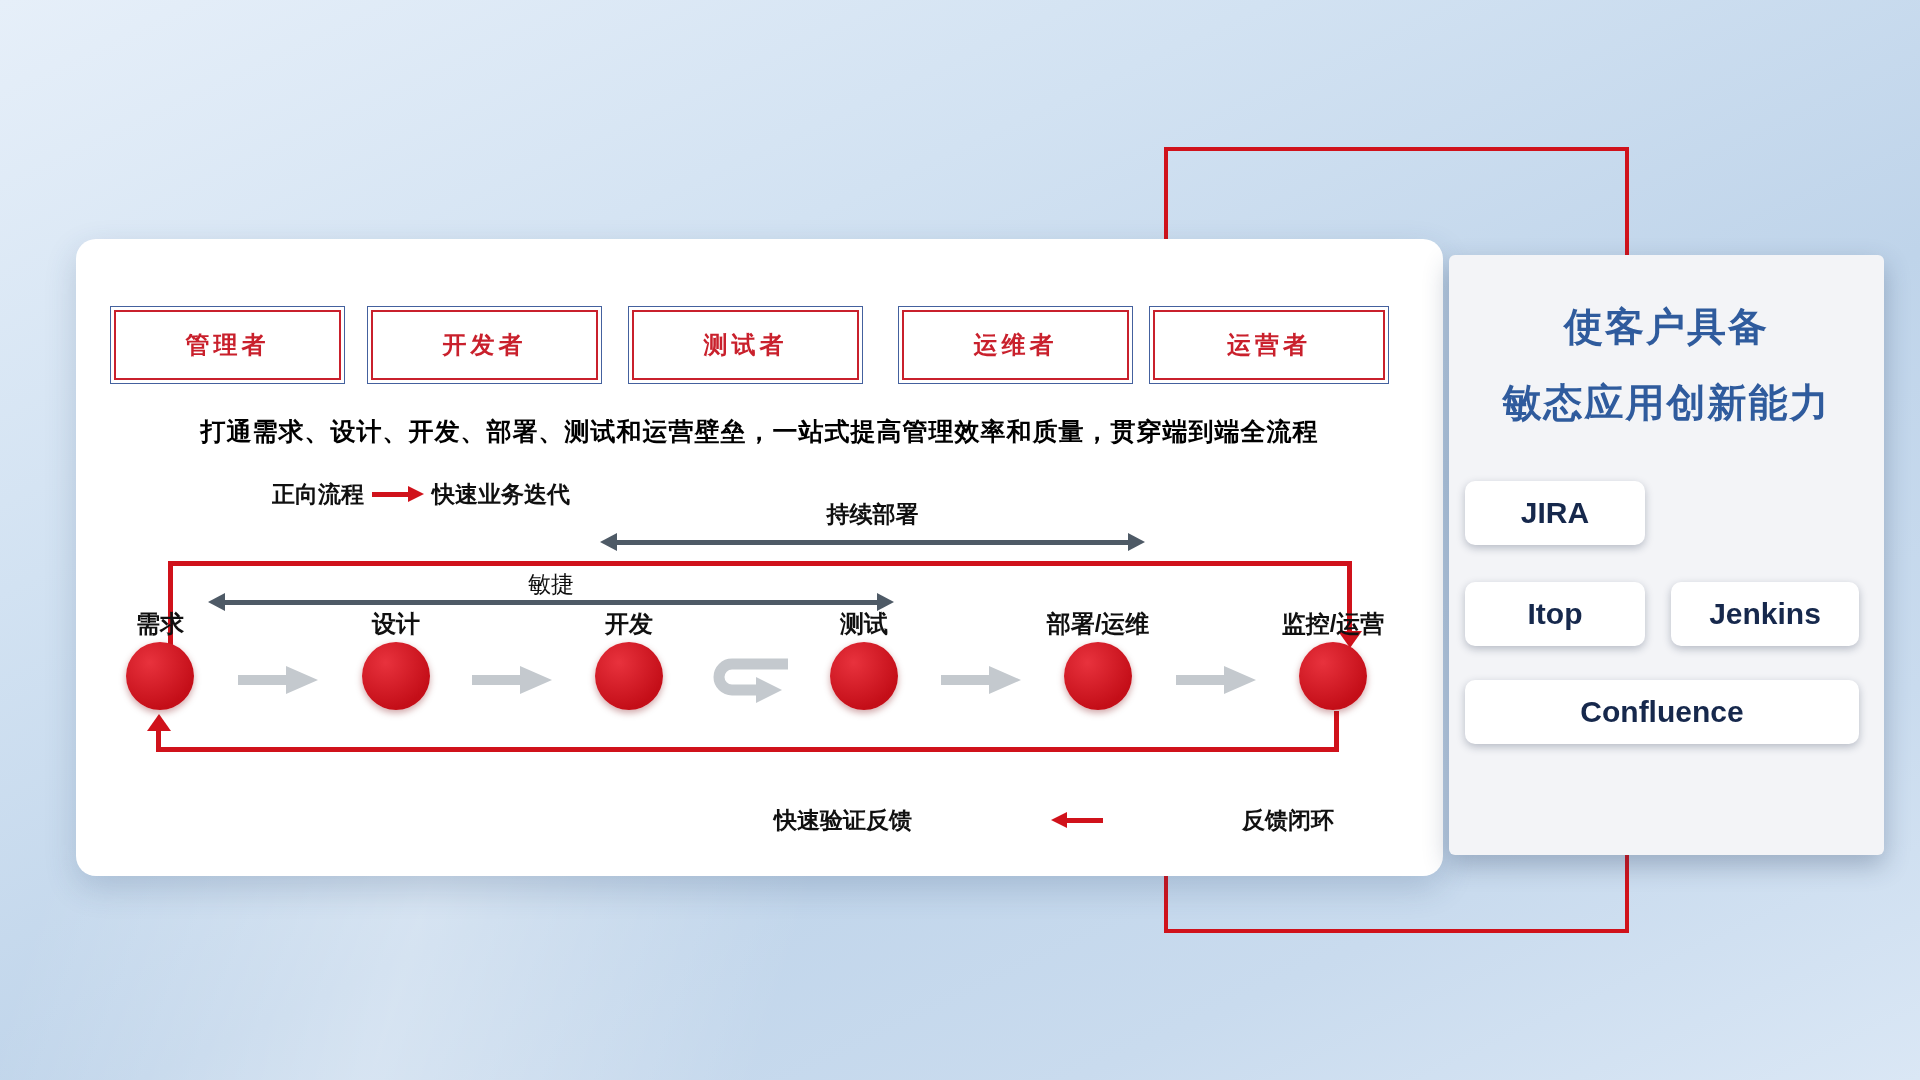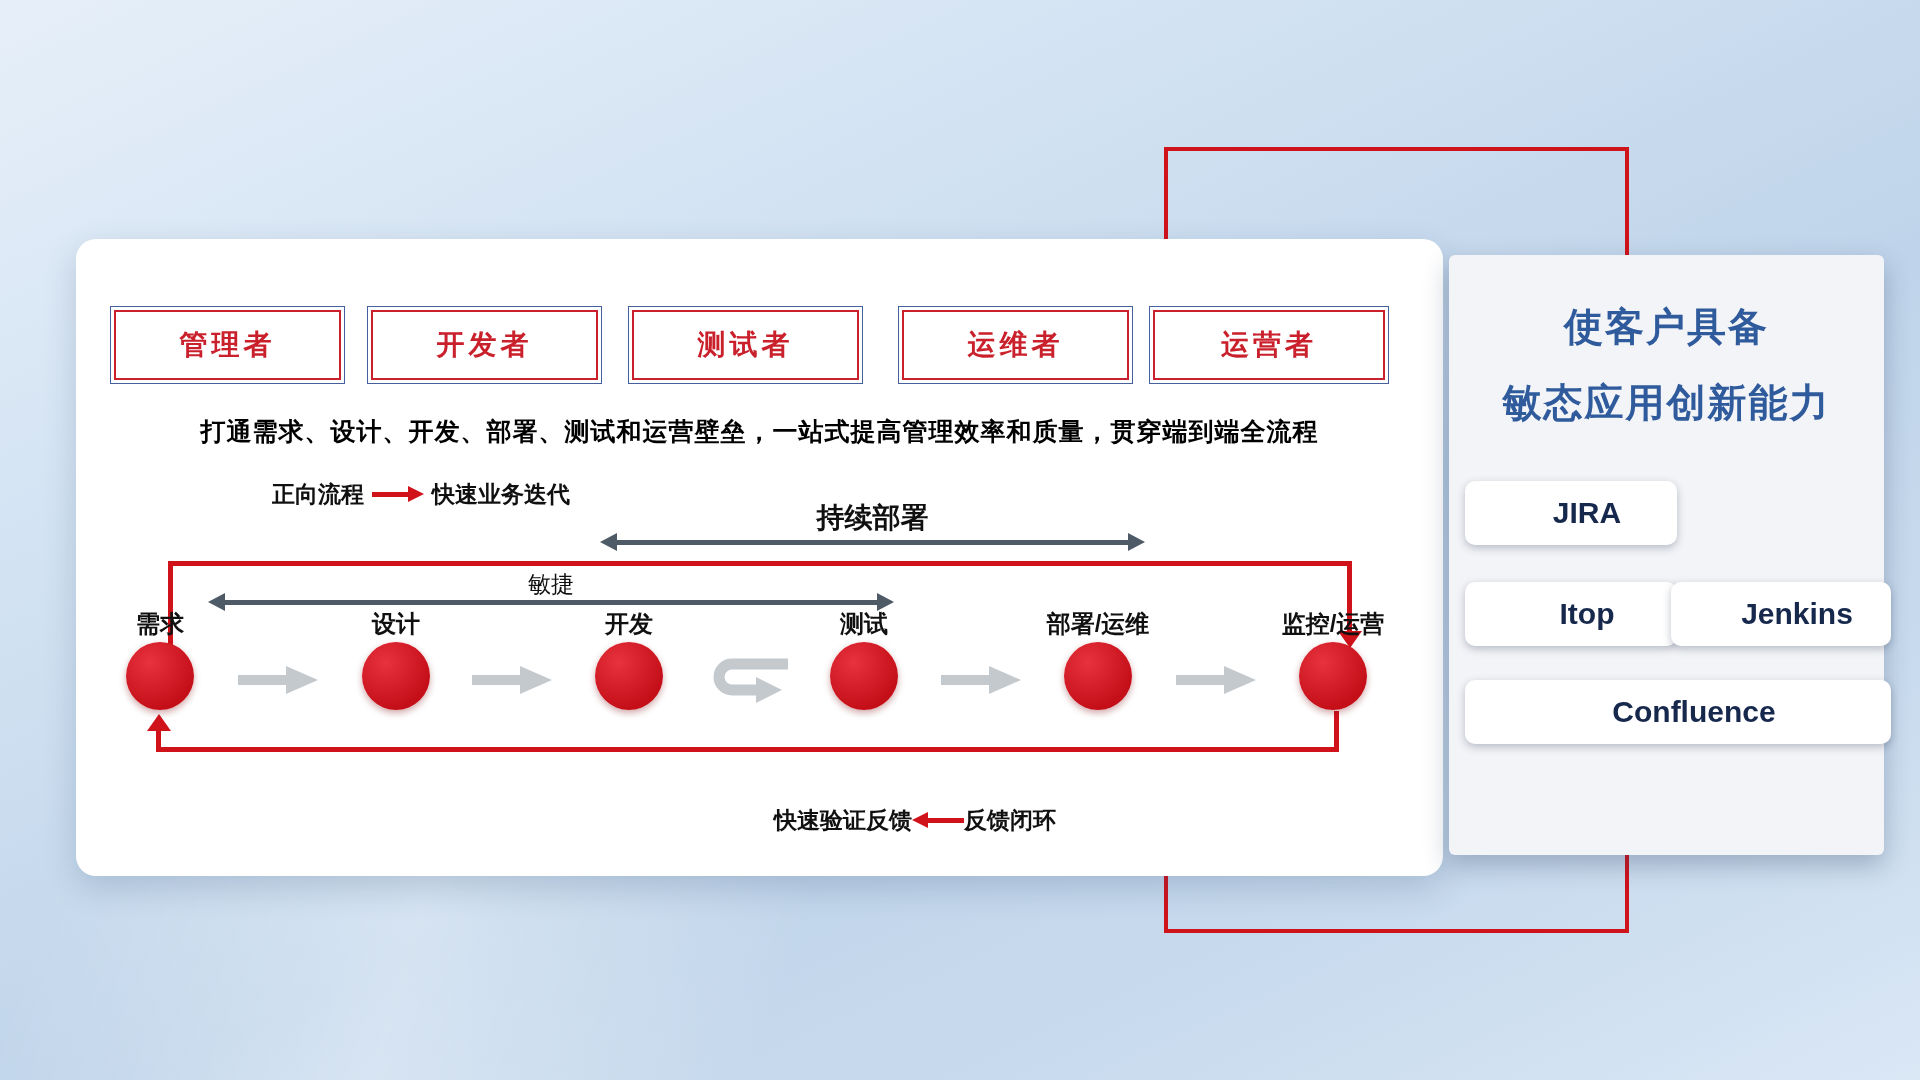--- a/index.html
+++ b/index.html
@@ -12,36 +12,36 @@
     background:linear-gradient(115deg,rgba(255,255,255,0) 20%,rgba(255,255,255,.35) 45%,rgba(255,255,255,0) 70%);
     transform:rotate(-8deg);pointer-events:none;}
   .red-frame{position:absolute;left:1164px;top:147px;width:457px;height:778px;
     border:4px solid var(--accent-red,#d0121b);z-index:1;background:transparent;}
   
   .card{position:absolute;left:76px;top:239px;width:1367px;height:637px;background:#ffffff;
     border-radius:20px;box-shadow:0 12px 32px rgba(40,70,110,.20);z-index:2;}
   .role{position:absolute;top:67px;height:76px;display:flex;align-items:center;justify-content:center;
     border:1px solid #44619e;background:#fff;
     box-shadow:inset 0 0 0 3px #ffffff, inset 0 0 0 5px #c9202c;
-    color:#c9202c;font-weight:bold;font-size:28px;letter-spacing:4px;}
+    color:#c9202c;font-weight:bold;font-size:24px;letter-spacing:4px;}
   .role1{left:34px;width:233px}
   .role2{left:291px;width:233px}
   .role3{left:552px;width:233px}
   .role4{left:822px;width:233px}
   .role5{left:1073px;width:238px}
   .headline{position:absolute;left:0;top:176px;width:100%;text-align:center;
     font-size:25px;font-weight:bold;color:#000000;letter-spacing:1px;}
   .legend-forward{position:absolute;left:196px;top:240px;display:flex;align-items:center;gap:8px;
     font-size:23px;font-weight:bold;color:#101010;}
   
   .darrow{position:absolute;height:18px;}
   .darrow .bar{position:absolute;left:12px;right:12px;top:7px;height:5px;background:#4e5a66;}
   .darrow .hl{position:absolute;left:0;top:0;width:0;height:0;border-top:9px solid transparent;border-bottom:9px solid transparent;border-right:17px solid #4e5a66;}
   .darrow .hr{position:absolute;right:0;top:0;width:0;height:0;border-top:9px solid transparent;border-bottom:9px solid transparent;border-left:17px solid #4e5a66;}
-  .cd-label{position:absolute;left:524px;top:260px;width:545px;text-align:center;font-size:28px;font-weight:bold;color:#101010;}
+  .cd-label{position:absolute;left:524px;top:260px;width:545px;text-align:center;font-size:23px;font-weight:bold;color:#101010;}
   .cd-arrow{left:524px;top:294px;width:545px;}
   .agile-label{position:absolute;left:132px;top:330px;width:686px;text-align:center;font-size:23px;font-weight:normal;color:#101010;}
   .agile-arrow{left:132px;top:354px;width:686px;}
   
   .rl{position:absolute;background:var(--accent-red,#d0121b);}
   .fwd-left{left:92px;top:322px;width:5px;height:88px;}
   .fwd-top{left:92px;top:322px;width:1184px;height:5px;}
   .fwd-right{left:1271px;top:322px;width:5px;height:72px;}
   .fwd-head{position:absolute;left:1262px;top:392px;width:0;height:0;
     border-left:12px solid transparent;border-right:12px solid transparent;border-top:17px solid var(--accent-red,#d0121b);}
@@ -53,30 +53,30 @@
   
   .node{position:absolute;top:369px;width:150px;text-align:center;z-index:5;}
   .node-label{font-size:24px;font-weight:bold;color:#101010;height:34px;white-space:nowrap;}
   .circle{width:68px;height:68px;margin:0 auto;border-radius:50%;
     background:radial-gradient(circle at 35% 30%,#e8323d,#c40e18 72%);
     box-shadow:0 3px 7px rgba(120,0,10,.35);}
   .n1{left:9px}  .n2{left:245px} .n3{left:478px} .n4{left:713px} .n5{left:947px} .n6{left:1182px}
   .garrow{position:absolute;top:427px;width:80px;height:28px;z-index:4;}
   .ga1{left:162px} .ga2{left:396px} .ga3{left:865px} .ga4{left:1100px}
   .uturn{position:absolute;left:626px;top:414px;width:92px;height:52px;z-index:4;}
-  .legend-feedback{position:absolute;left:698px;top:566px;width:560px;display:flex;align-items:center;justify-content:flex-start;
+  .legend-feedback{position:absolute;left:698px;top:566px;width:560px;display:flex;align-items:center;justify-content:space-between;
     font-size:23px;font-weight:bold;color:#101010;}
   
   .panel{position:absolute;left:1449px;top:255px;width:435px;height:600px;background:#f3f4f7;
     border-radius:6px;box-shadow:0 10px 26px rgba(35,55,90,.30);z-index:3;}
   .panel-title{position:absolute;left:0;top:34px;width:100%;text-align:center;
     color:var(--title-blue,#2f5b9d);font-weight:bold;font-size:39px;line-height:76px;letter-spacing:2px;}
   .chip{position:absolute;background:#ffffff;border-radius:10px;height:64px;
     box-shadow:0 3px 9px rgba(25,40,70,.28);display:flex;align-items:center;justify-content:center;
-    font-weight:bold;font-size:30px;color:#16284c;padding-left:32px;}
+    font-weight:bold;font-size:30px;color:#16284c;}
   .chip-jira{left:16px;top:226px;width:180px;}
   .chip-gitlab{left:222px;top:226px;width:188px;}
   .chip-itop{left:16px;top:327px;width:180px;}
   .chip-jenkins{left:222px;top:327px;width:188px;}
   .chip-confluence{left:16px;top:425px;width:394px;}
 </style>
 </head>
 <body style="--accent-red: #d0121b; --title-blue: #2f5b9d; --arrow-dark: #4e5a66; --arrow-gray: #c4c9ce;">
 
 <div class="stage">

